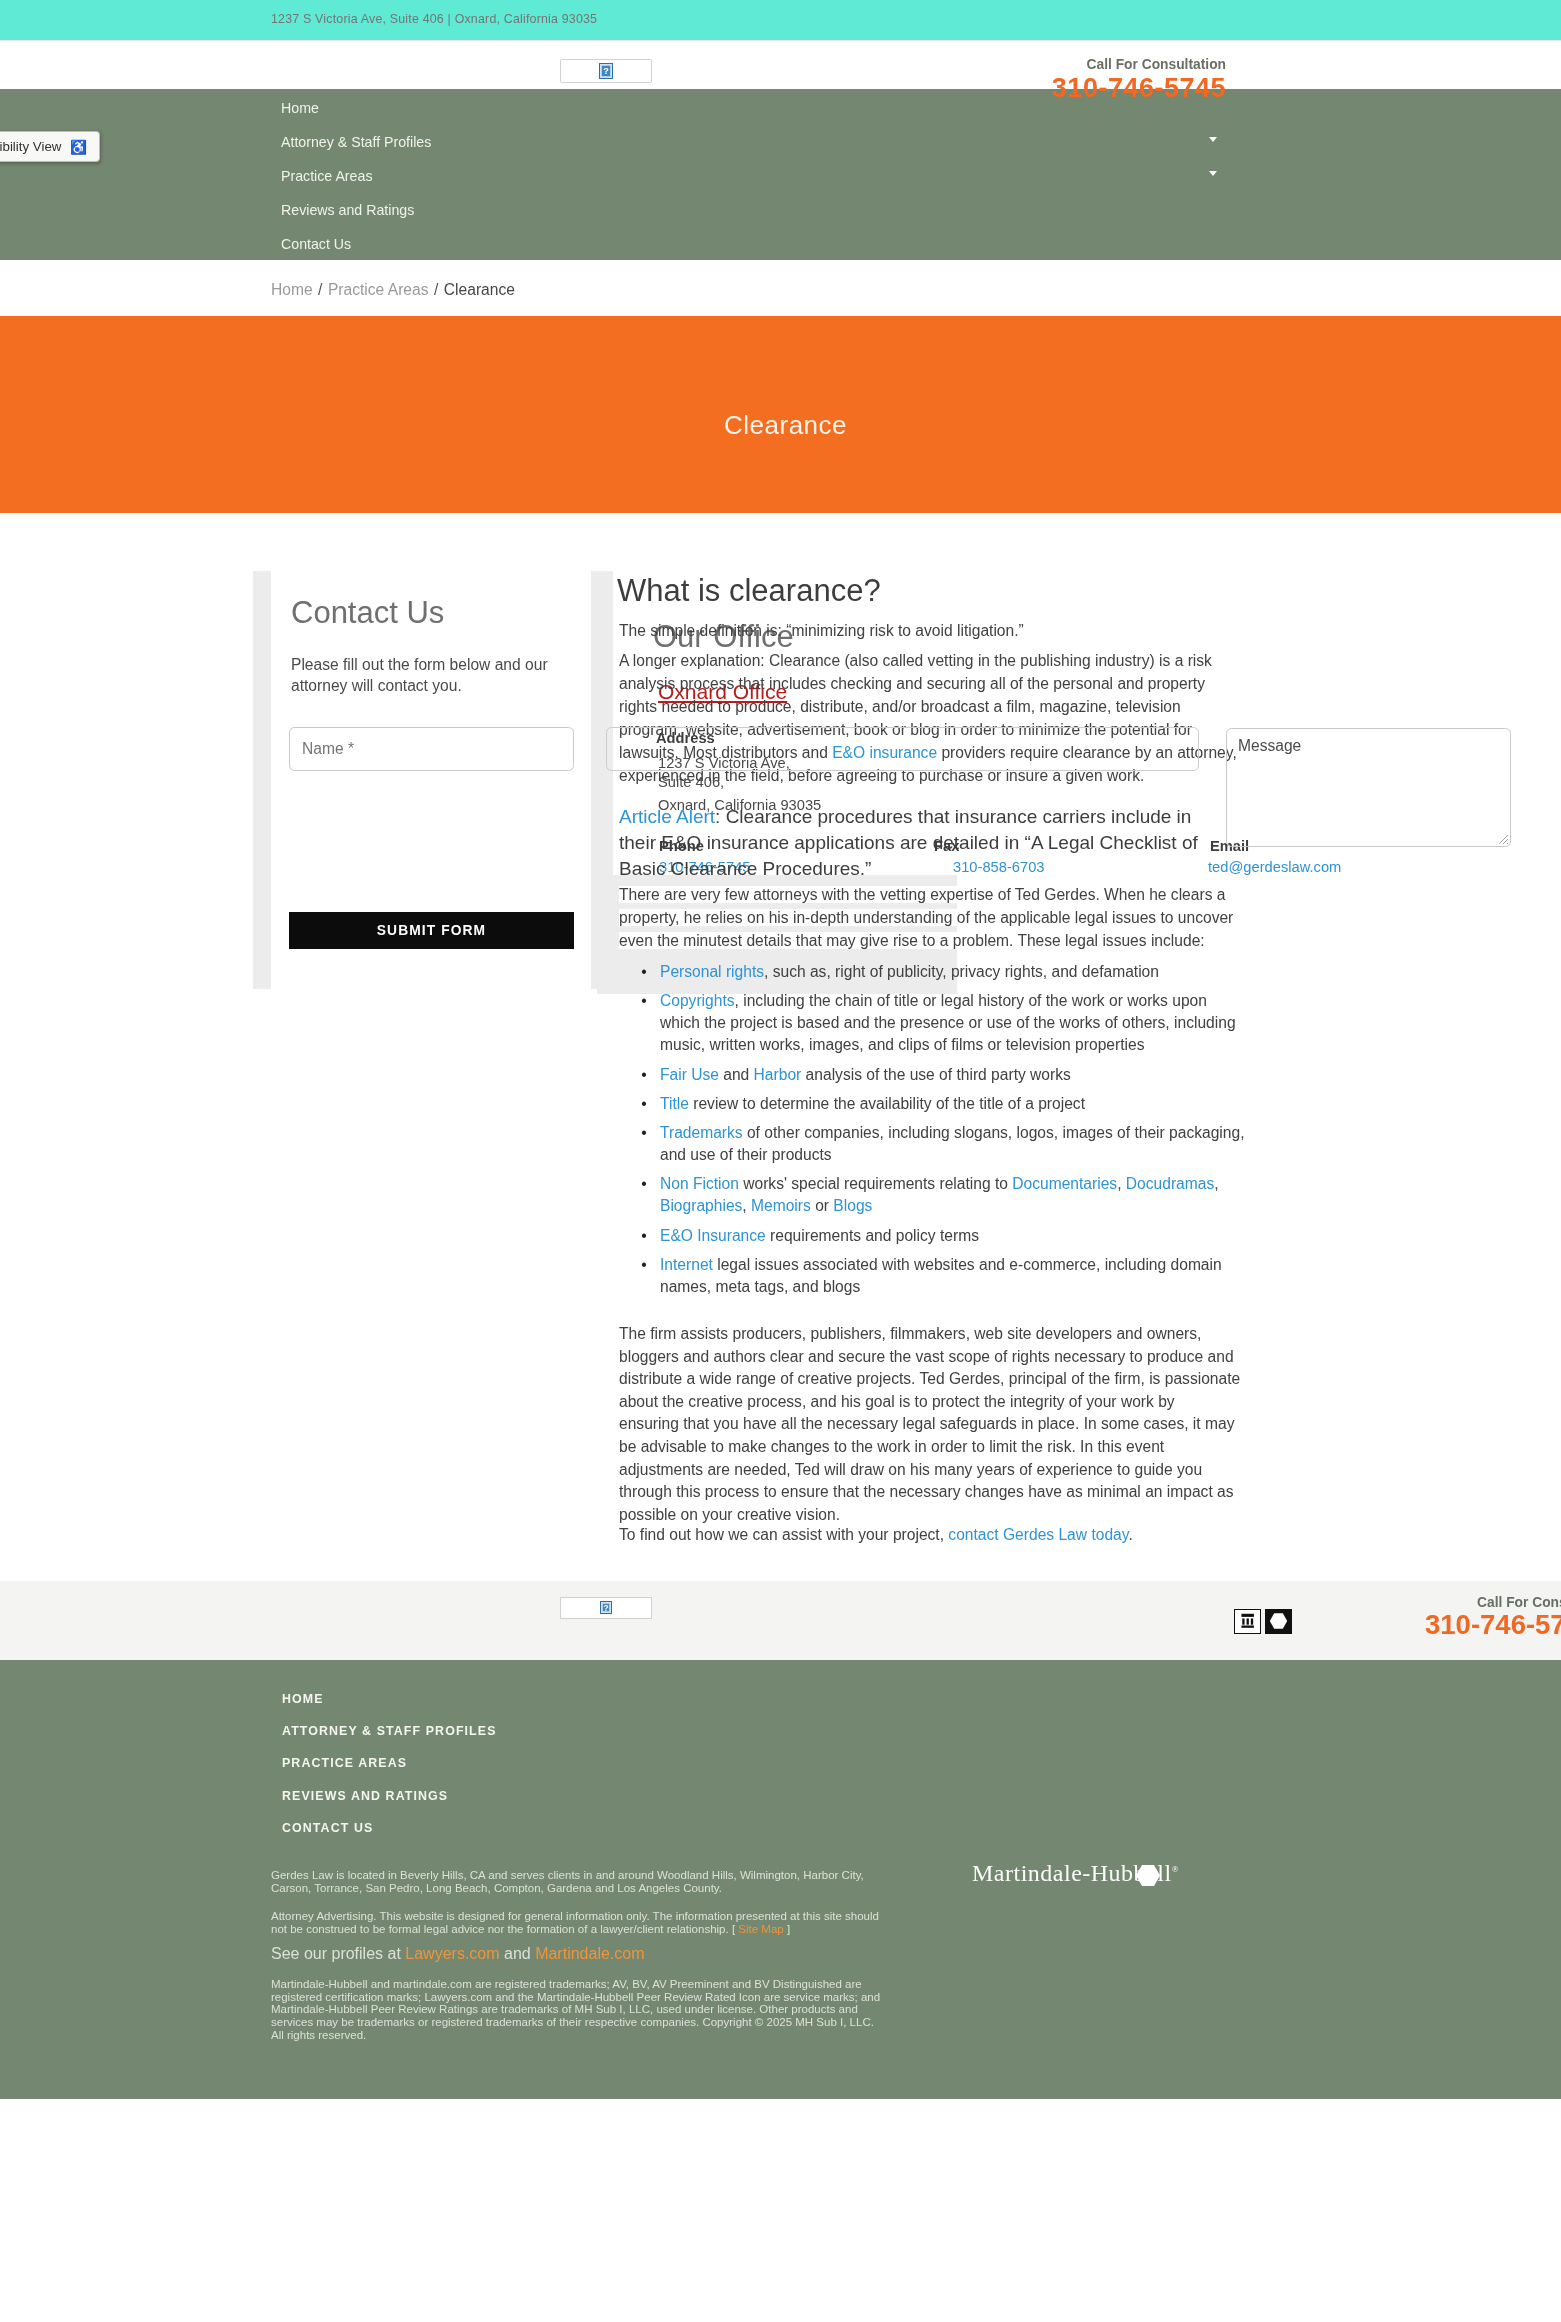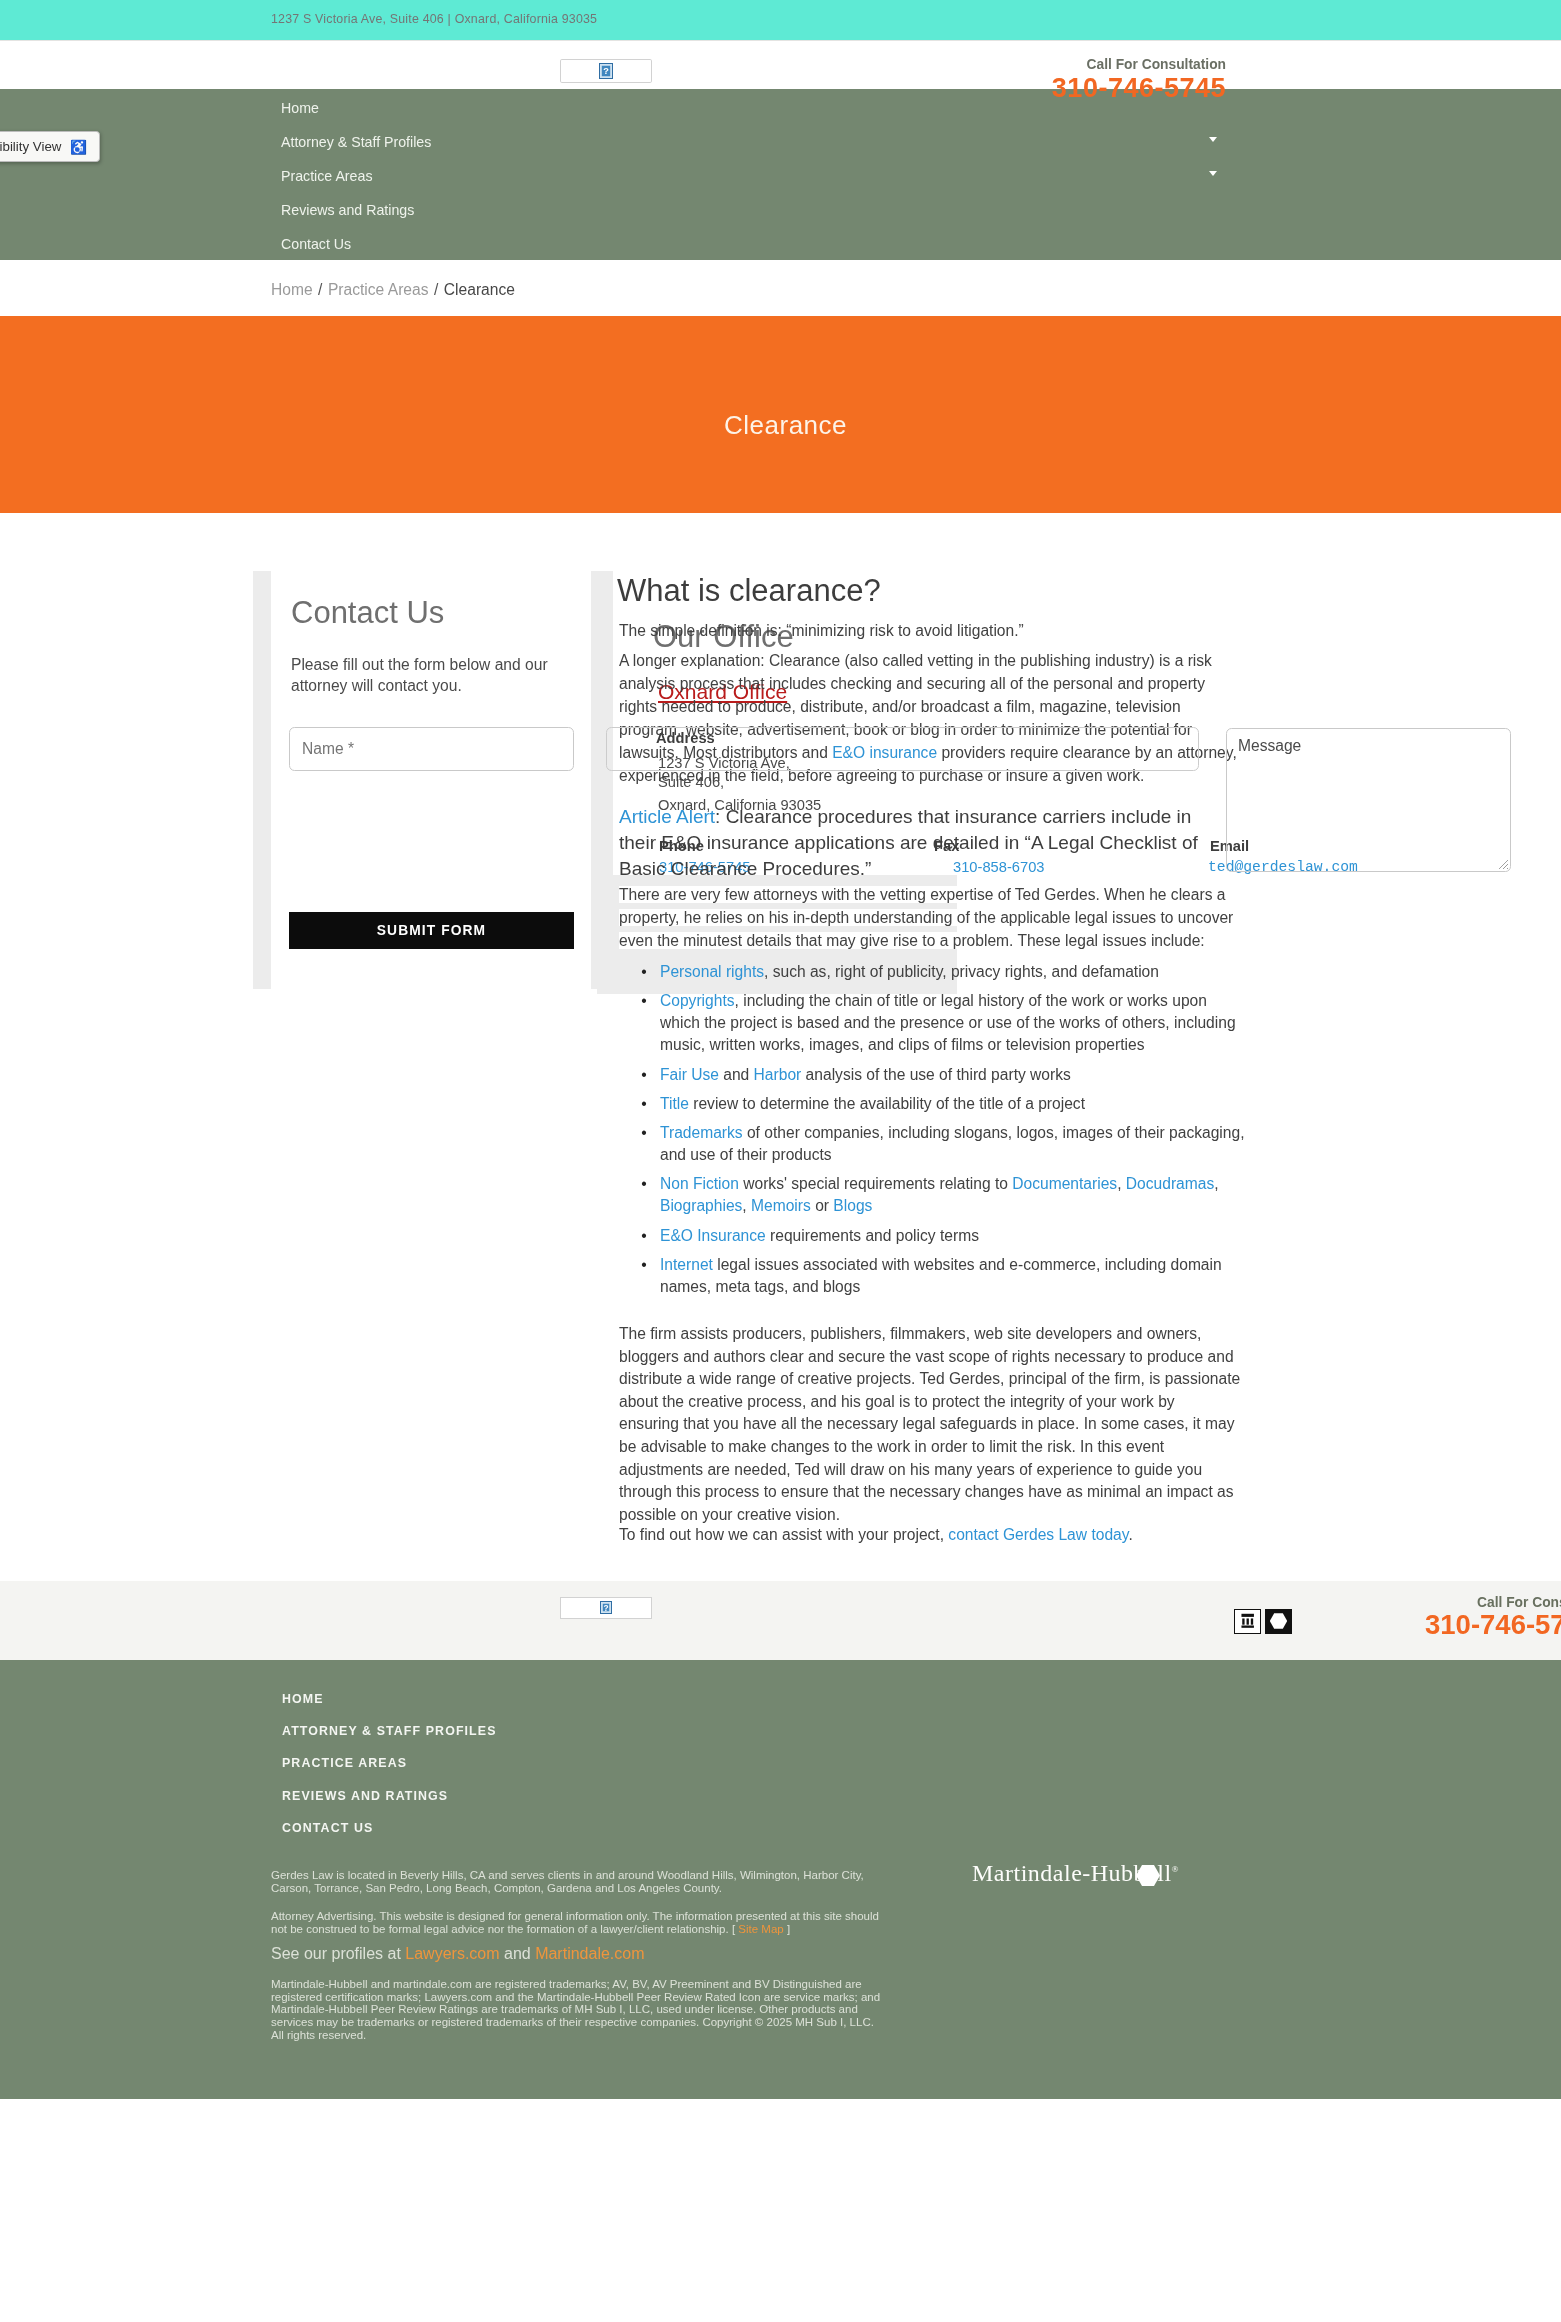--- a/index.html
+++ b/index.html
@@ -49,21 +49,21 @@
   .grayB { left:591px; top:571px; width:22px; height:418px; background:#ececec; }
   .grayC { left:597px; top:875px; width:360px; height:119px; background:#ececec; z-index:0; }
 
   
   .formtitle { left:291px; top:595px; font-size:31px; font-weight:300; color:#6f6f6f; z-index:3; }
   .formintro { left:291px; top:654px; width:277px; font-size:15.6px; line-height:21px; color:#4a4a4a; z-index:3; }
   .nameinput { left:289px; top:727px; width:285px; height:44px; border:0.9px solid #c9c9c9; border-radius:5.5px;
                background:#fff; font-size:15.6px; color:#3c3c3c; padding:0 12px; z-index:3; font-family:"Liberation Sans",sans-serif; }
   .ghostinput { left:606px; top:727px; width:593px; height:44px; border:0.9px solid #cccccc; border-radius:5.5px;
                 background:transparent; z-index:1; }
-  .msgbox { left:1226px; top:728px; width:285px; height:144px; border:0.9px solid #c9c9c9; border-radius:5.5px;
+  .msgbox { left:1226px; top:728px; width:285px; height:119px; border:0.9px solid #c9c9c9; border-radius:5.5px;
             background:transparent; z-index:1; }
   .msglabel { position:absolute; left:11px; top:8.3px; font-size:15.6px; color:#4a4a4a; }
   .resizer { position:absolute; right:1.8px; bottom:1.8px; width:10px; height:10px;
              background:repeating-linear-gradient(135deg, transparent 0 1.8px, #9a9a9a 1.8px 2.8px);
              clip-path:polygon(100% 0, 100% 100%, 0 100%); }
   .submit { left:289px; top:912px; width:285px; height:37px; background:#0c0c0c; color:#fff; border:none;
             font-size:13.8px; font-weight:bold; letter-spacing:1.1px; z-index:3; cursor:pointer; font-family:"Liberation Sans",sans-serif; }
 
   
   .office { z-index:2; }
@@ -172,21 +172,21 @@
   <div class="abs officename">Oxnard Office</div>
   <div class="abs olabel" style="left:656px;top:730px;">Address</div>
   <div class="abs oval" style="left:658px;top:755px;">1237 S Victoria Ave,</div>
   <div class="abs oval" style="left:658px;top:774px;">Suite 406,</div>
   <div class="abs oval" style="left:658px;top:797px;">Oxnard, California 93035</div>
   <div class="abs olabel" style="left:659px;top:838px;">Phone</div>
   <a class="abs olink" style="left:659px;top:859px;">310-746-5745</a>
   <div class="abs olabel" style="left:934px;top:838px;">Fax</div>
   <a class="abs olink" style="left:932px;top:859px;margin-left:21px;">310-858-6703</a>
   <div class="abs olabel" style="left:1210px;top:838px;">Email</div>
-  <a class="abs olink" style="left:1208px;top:859px;font-family:Liberation Mono, monospace;">ted@gerdeslaw.com</a>
+  <a class="abs olink" style="left:1208px;top:859px;">ted@gerdeslaw.com</a>
 </div>
 
 <div class="main">
   <h1 class="abs h1">What is clearance?</h1>
   <p class="abs p p1">The simple definition is: “minimizing risk to avoid litigation.”</p>
   <p class="abs p p2"><span>A longer explanation: Clearance (also called vetting in the publishing industry) is a risk
 analysis process that includes checking and securing all of the personal and property
 rights needed to produce, distribute, and/or broadcast a film, magazine, television
 program, website, advertisement, book or blog in order to minimize the potential for
 lawsuits. Most distributors and </span><a class="lnk">E&amp;O insurance</a><span> providers require clearance by an attorney,

